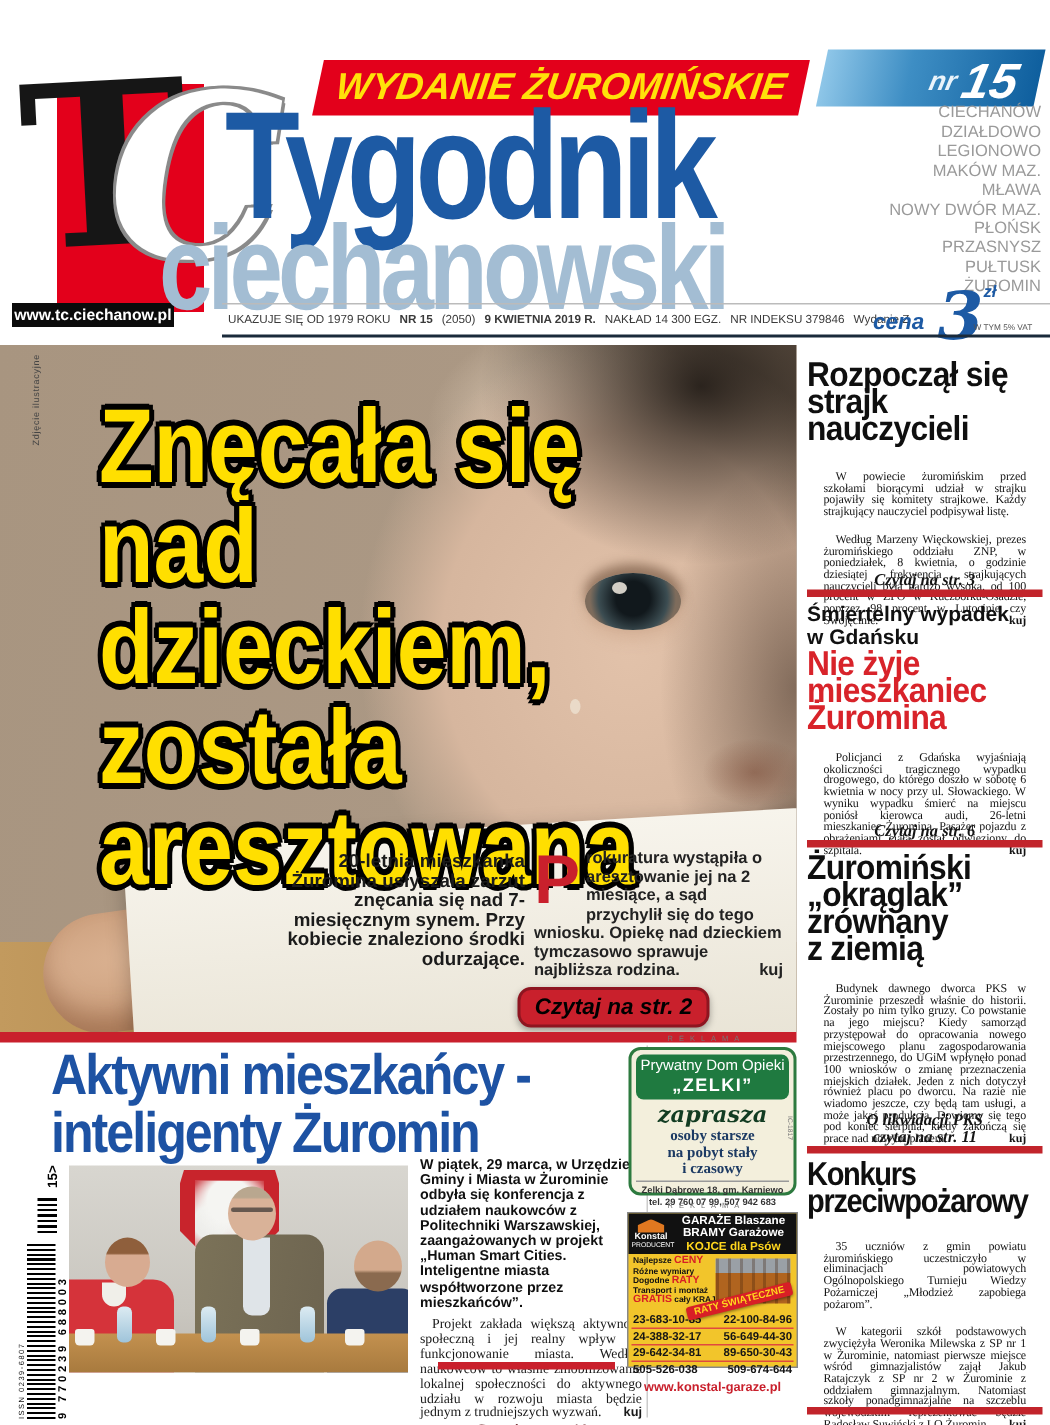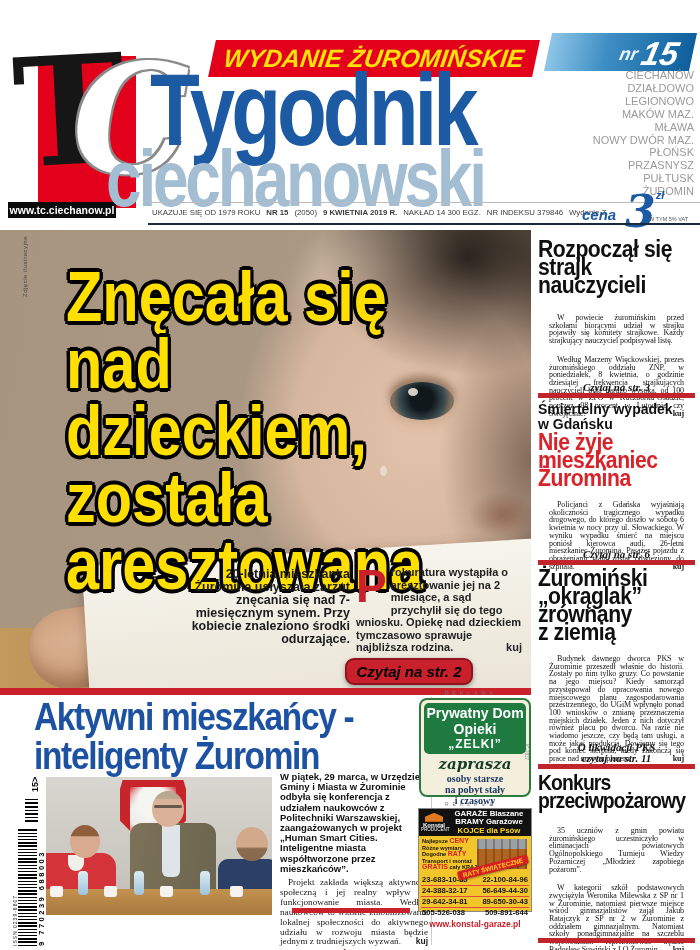--- a/index.html
+++ b/index.html
@@ -107,21 +107,21 @@
   .bs-byline{font-weight:800;float:right;font-family:"Liberation Sans",sans-serif;font-size:8.5px;}
   .bs-readmore{margin-top:1px;text-align:center;font-family:"Liberation Serif",serif;font-style:italic;font-weight:800;
                font-size:11.5px;color:#5a0f12;}
   .bs-redbar{position:absolute;left:292px;top:908px;width:118px;height:5px;background:#c9202c;}
   .vrule{position:absolute;left:431px;top:697px;height:248px;border-left:1px solid #ccc;}
   
   .reklama{position:absolute;font-size:5px;letter-spacing:4px;color:#777;}
   .ad-zelki{position:absolute;left:419px;top:698px;width:112px;height:99px;background:#f3efdc;border:2px solid #2d7a3f;
             border-radius:8px;padding:3px;box-sizing:border-box;}
   .zelki-head{background:#1f7a40;border-radius:5px;color:#fff;text-align:center;padding:2px 0 3px;}
-  .zh1{font-size:14px;font-weight:700;}
+  .zh1{font-size:10px;font-weight:400;}
   .zh2{font-size:12px;font-weight:900;letter-spacing:1px;}
   .zelki-script{font-family:"DejaVu Serif",serif;font-style:italic;font-weight:700;font-size:15px;color:#123c22;
                 text-align:center;margin-top:1px;}
   .zelki-lines{text-align:center;font-family:"Liberation Serif",serif;font-weight:700;font-size:10px;line-height:11px;color:#1c3a63;}
   .zelki-addr{margin-top:2px;border-top:1px solid #999;padding-top:2px;text-align:center;font-size:6.2px;font-weight:700;
               color:#333;line-height:7.5px;}
   .zelki-code{position:absolute;right:0px;top:44px;font-size:4.5px;color:#777;writing-mode:vertical-rl;}
   .ad-konstal{position:absolute;left:418px;top:808px;width:114px;height:104px;background:#f2c52b;border:1px solid #888;box-sizing:border-box;}
   .kon-head{height:27px;background:#111;display:flex;align-items:center;padding:1px 2px;gap:2px;box-sizing:border-box;}
   .kon-logo{width:26px;color:#fff;font-size:4.5px;text-align:center;line-height:4.8px;}
@@ -333,21 +333,21 @@
       <div class="kp-row">
           <span>24-388-32-17</span>
           <span>56-649-44-30</span>
         </div>
       <div class="kp-row">
           <span>29-642-34-81</span>
           <span>89-650-30-43</span>
         </div>
       <div class="kp-row" style="border-bottom:none;">
           <span>505-526-038</span>
-          <span>509-891-644</span>
+          <span>509-674-644</span>
         </div>
     </div>
     <div class="kon-url">www.konstal-garaze.pl</div>
   </div>
 
   <div class="sb">
 
     <div class="sb-title" style="top:10px;">
       <div>Rozpoczął się</div>
       <div>strajk</div>

